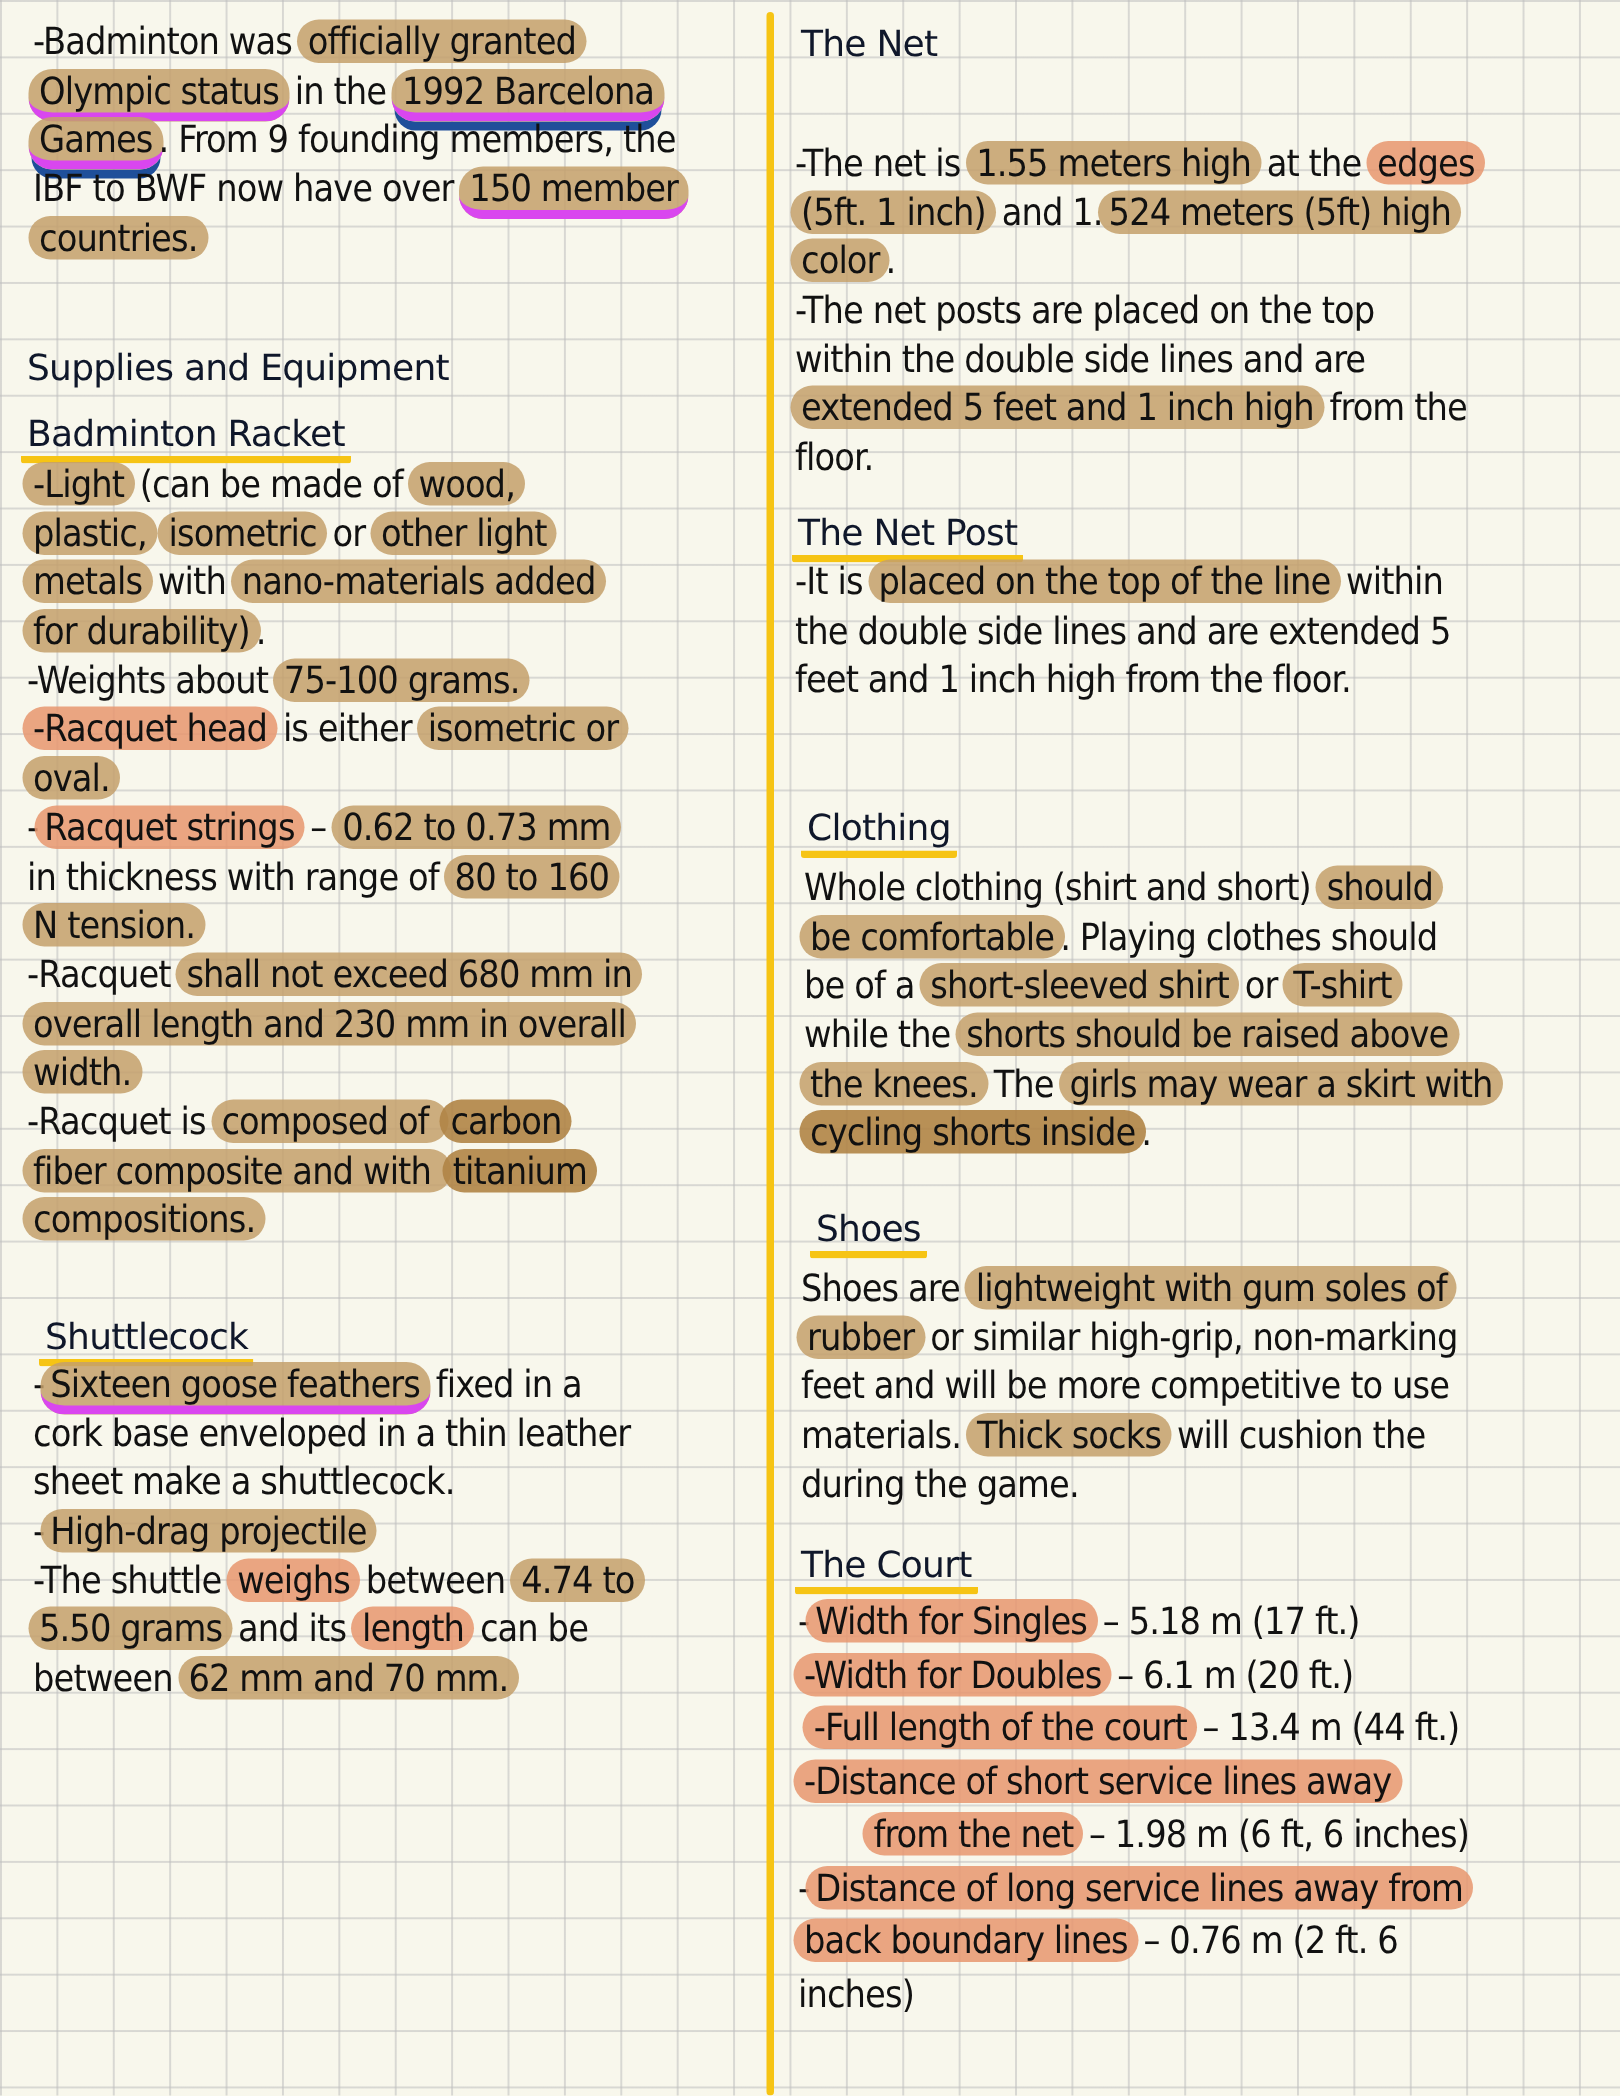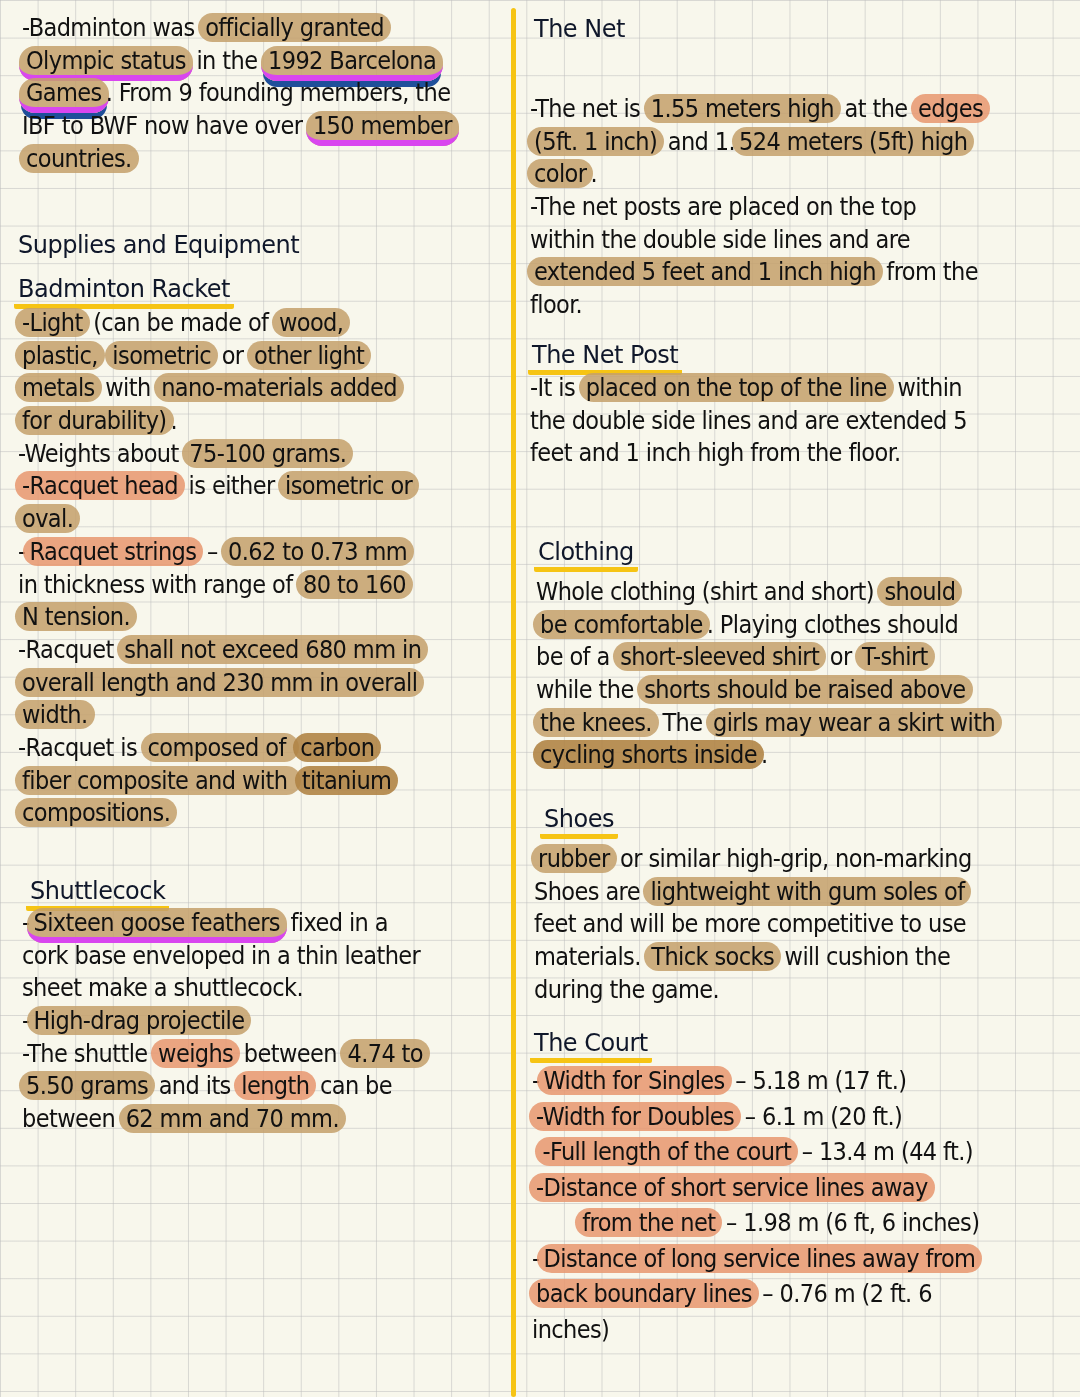--- a/index.html
+++ b/index.html
@@ -152,22 +152,22 @@
     <div class="line"><span>be of a </span><span class="hl">short-sleeved shirt</span><span> or </span><span class="hl">T-shirt</span></div>
     <div class="line"><span>while the </span><span class="hl">shorts should be raised above</span></div>
     <div class="line"><span class="hl">the knees.</span><span> The </span><span class="hl">girls may wear a skirt with</span></div>
     <div class="line"><span class="hl-d">cycling shorts inside</span><span>.</span></div>
   </div>
 
   <div class="block" style="left:20px; top:802px;">
     <div class="heading underline"><span>Shoes</span></div>
   </div>
   <div class="block" style="left:14px; top:843px;">
+    <div class="line"><span>Shoes are </span><span class="hl">lightweight with gum soles of</span></div>
     <div class="line"><span class="hl">rubber</span><span> or similar high-grip, non-marking</span></div>
-    <div class="line"><span>Shoes are </span><span class="hl">lightweight with gum soles of</span></div>
     <div class="line"><span>feet and will be more competitive to use</span></div>
     <div class="line"><span>materials. </span><span class="hl">Thick socks</span><span> will cushion the</span></div>
     <div class="line"><span>during the game.</span></div>
   </div>
 
   <div class="block" style="left:10px; top:1026px;">
     <div class="heading underline"><span>The Court</span></div>
   </div>
   <div class="block" style="left:12px; top:1063px;">
     <div class="line" style="height:35.5px;line-height:35.5px;"><span>-</span><span class="hl-s">Width for Singles</span><span> – 5.18 m (17 ft.)</span></div>

